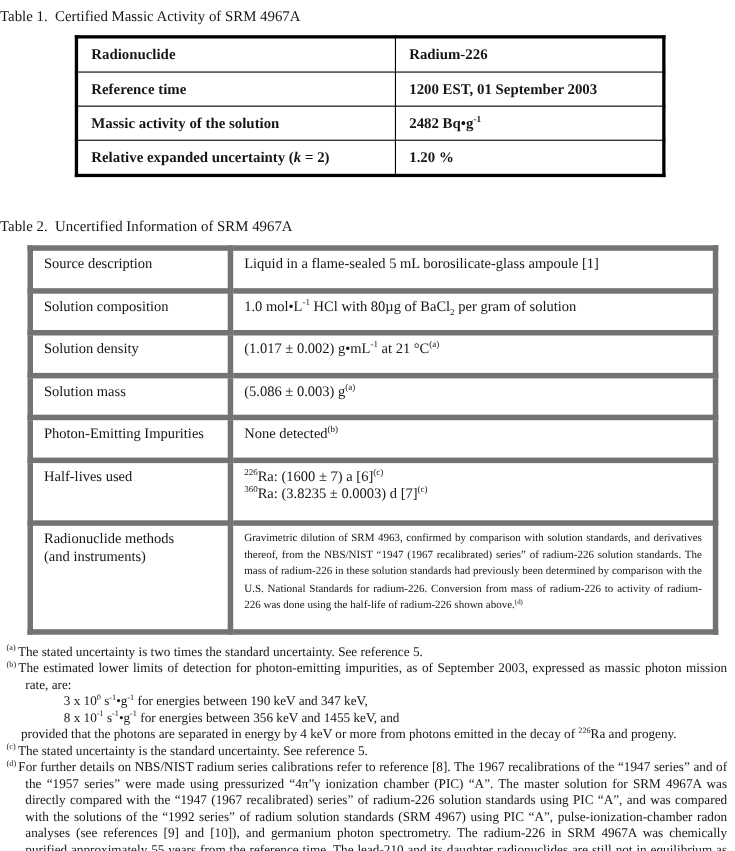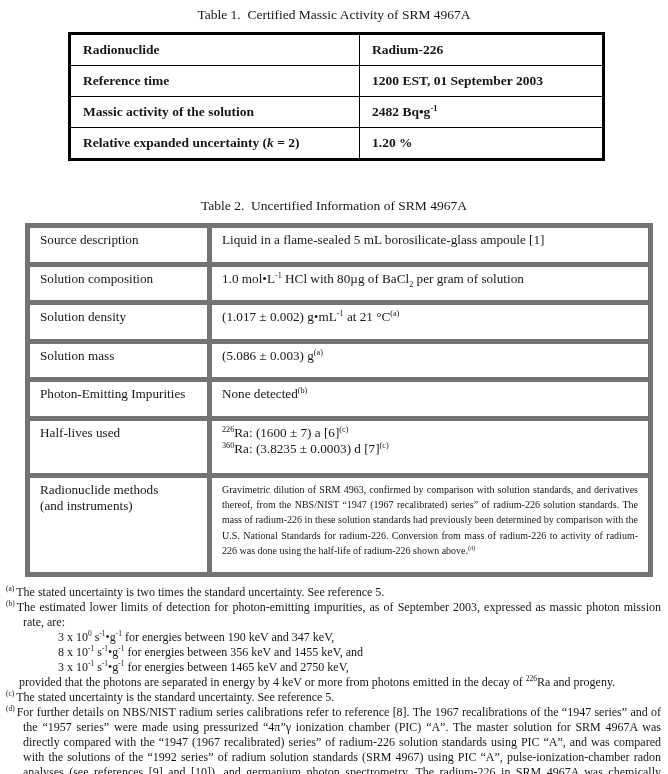--- a/index.html
+++ b/index.html
@@ -2,21 +2,21 @@
 <html><head>
 <meta charset="utf-8">
 <style>
   html,body{margin:0;padding:0;}
   body{
     width:668px;height:774px;background:#ffffff;color:#161616;
     font-family:"Liberation Serif","DejaVu Serif",serif;
     -webkit-font-smoothing:antialiased;
   }
   .page{width:668px;height:774px;overflow:hidden;position:relative;}
-  .tbl-title{font-size:13.5px;text-align:center;white-space:pre;}
+  .tbl-title{font-size:13.5px;white-space:pre;}
   #t1-title{padding-top:7px;}
   #t2-title{margin-top:37px;}
   table{border-collapse:collapse;table-layout:fixed;}
   
   #t1{margin:9px 0 0 68px;width:534px;border:3px solid #000;}
   #t1 td{
     border:1px solid #000;font-weight:bold;font-size:13.5px;
     height:30px;vertical-align:middle;padding:0 18px 0 12px;
   }
   
@@ -129,21 +129,20 @@
   <div class="footnotes">
     <div class="fn">
       <sup>(a)</sup><span>The stated uncertainty is two times the standard uncertainty.  See reference 5.</span>
     </div>
     <div>
       <div class="fn just">
         <sup>(b)</sup><span>The estimated lower limits of detection for photon-emitting impurities, as of September 2003, expressed as massic photon mission rate, are:</span>
       </div>
       <div class="rate">3 x 10<sup>0</sup>  s<sup>-1</sup>•g<sup>-1</sup> for energies between 190 keV and 347 keV,</div>
       <div class="rate">8 x 10<sup>-1</sup> s<sup>-1</sup>•g<sup>-1</sup> for energies between 356 keV and 1455 keV, and</div>
-      <div class="rate">3 x 10<sup>-1</sup> s<sup>-1</sup>•g<sup>-1</sup> for energies between 1465 keV and 2750 keV,</div>
       <div class="proviso">provided that the photons are separated in energy by 4 keV or more from photons emitted in the decay of <sup>226</sup>Ra and progeny.</div>
     </div>
     <div class="fn">
       <sup>(c)</sup><span>The stated uncertainty is the standard uncertainty.  See reference 5.</span>
     </div>
     <div class="fn just">
       <sup>(d)</sup><span>For further details on NBS/NIST radium series calibrations refer to reference [8]. The 1967 recalibrations of the “1947 series” and of the “1957 series” were made using pressurized “4π”γ ionization chamber (PIC) “A”.  The master solution for SRM 4967A was directly compared with the “1947 (1967 recalibrated) series” of radium-226 solution standards using PIC “A”, and was compared with the solutions of the “1992 series” of radium solution standards (SRM 4967) using PIC “A”, pulse-ionization-chamber radon analyses (see references [9] and [10]), and germanium photon spectrometry. The radium-226 in SRM 4967A was chemically purified approximately 55 years from the reference time.  The lead-210 and its daughter radionuclides are still not in equilibrium as of the 2013 certificate issue date.</span>
     </div>
   </div>
 

